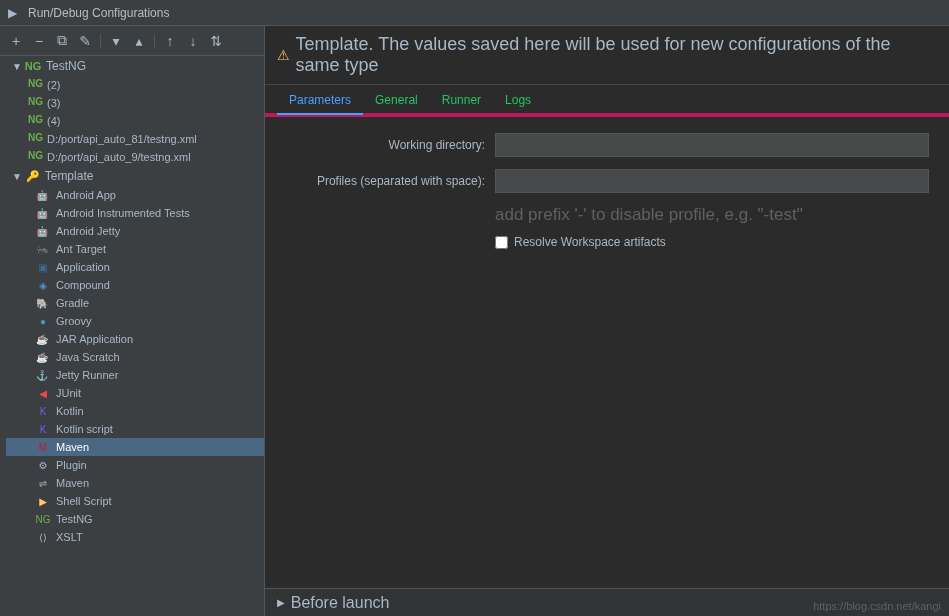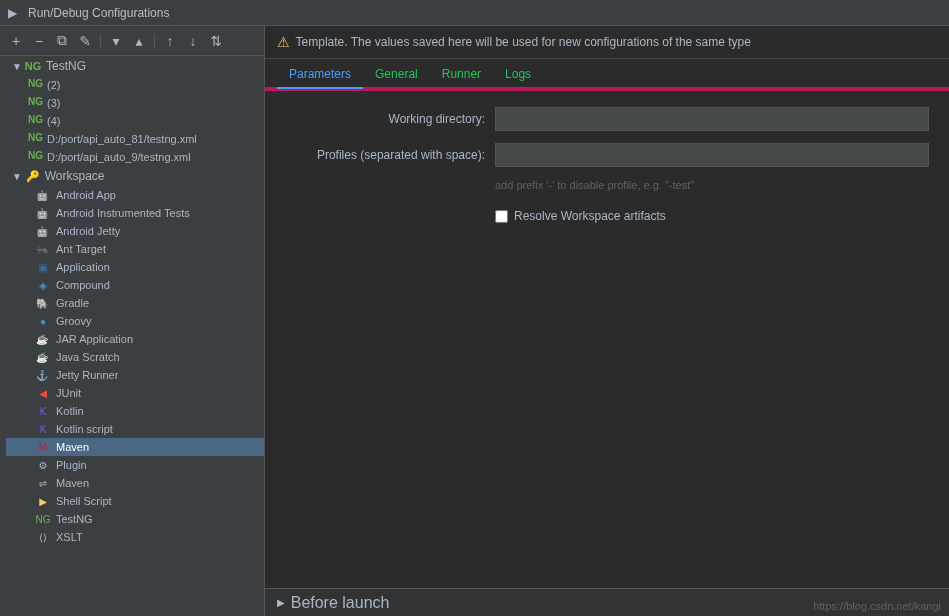--- a/index.html
+++ b/index.html
@@ -150,21 +150,21 @@
       align-items: center;
       gap: 6px;
       border-bottom: 1px solid #444;
     }
     .warning-icon {
       color: #ffc66d;
       font-size: 14px;
     }
     .warning-text {
       color: #a9b7c6;
-      font-size: 12px;
+      font-size: 18px;
     }
     .tabs-bar {
       display: flex;
       align-items: flex-end;
       padding: 0 12px;
       border-bottom: 4px solid #be185d;
       height: 32px;
     }
     .tab {
       padding: 6px 12px;
@@ -200,24 +200,24 @@
       flex: 1;
       background: #45494a;
       border: 1px solid #555;
       color: #a9b7c6;
       padding: 3px 6px;
       font-size: 12px;
       height: 24px;
       outline: none;
     }
     .hint-text {
-      font-size: 11px;
+      font-size: 17px;
       color: #606060;
       padding-left: 210px;
-      margin-bottom: 18px;
+      margin-bottom: 10px;
     }
     .checkbox-row {
       display: flex;
       align-items: center;
       gap: 6px;
       padding-left: 210px;
       margin-top: 4px;
     }
     .checkbox-row input[type="checkbox"] {
       cursor: pointer;
@@ -306,21 +306,21 @@
               <span class="testng-label-icon" style="color:#6ab04c; font-size:10px; font-weight:bold;">NG</span>
               <span>D:/port/api_auto_9/testng.xml</span>
             </div>
           </div>
       </div>
 
       <div class="templates-section">
         <div class="templates-header">
           <span class="chevron">▼</span>
           <span style="font-size:11px; margin-right:5px; color:#c0a060;">🔑</span>
-          <span>Workspace</span>
+          <span>Template</span>
         </div>
         <div id="template-items">
             <div class="template-item">
               <span class="item-icon" style="color:#a4c639; font-size:10px;">🤖</span>
               <span>Android App</span>
             </div>
             <div class="template-item">
               <span class="item-icon" style="color:#a4c639; font-size:10px;">🤖</span>
               <span>Android Instrumented Tests</span>
             </div>

